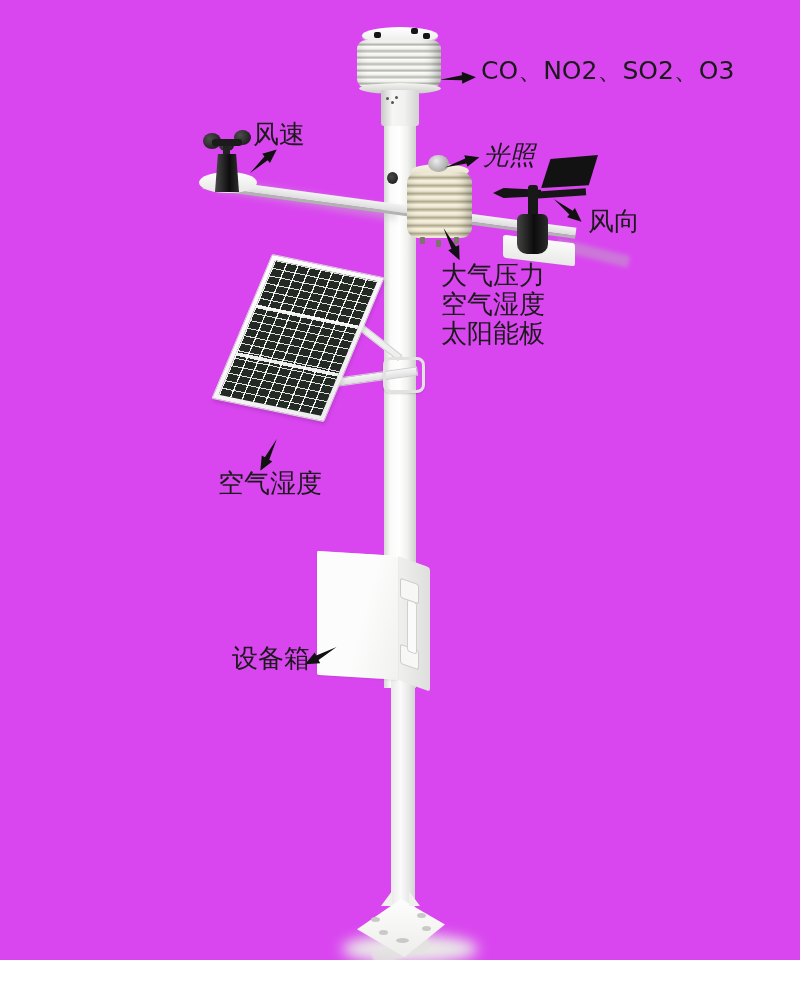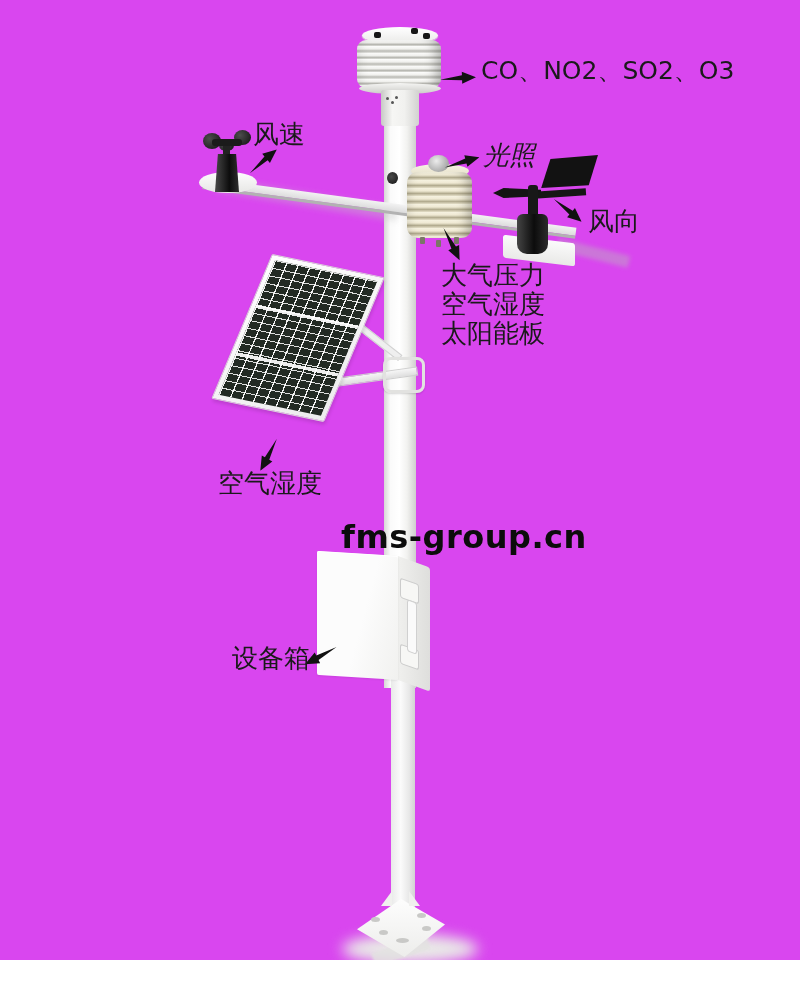--- a/index.html
+++ b/index.html
@@ -224,15 +224,14 @@
   <div class="abs label lbl-light ann">光照</div>
   <div class="abs label lbl-winddir ann">风向</div>
   <div class="abs label atm-label ann">
     <div>大气压力</div>
     <div>空气湿度</div>
     <div>太阳能板</div>
   </div>
   <div class="abs label lbl-solar ann">空气湿度</div>
   <div class="abs label lbl-box ann">设备箱</div>
 
-  <div class="abs watermark">fms-group.cn</div>
 
 </div>
 
 </body></html>

